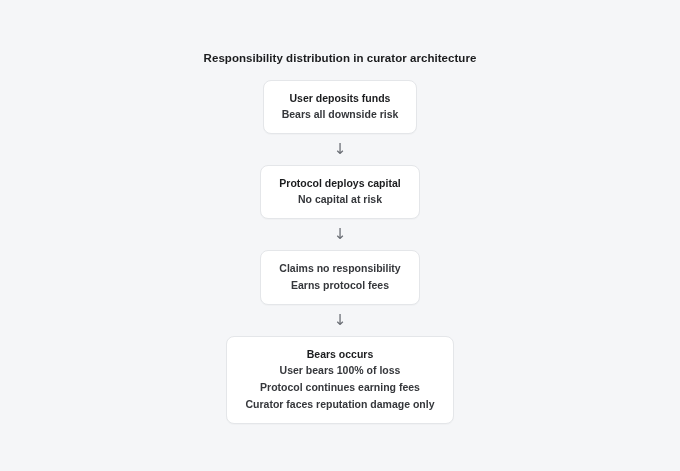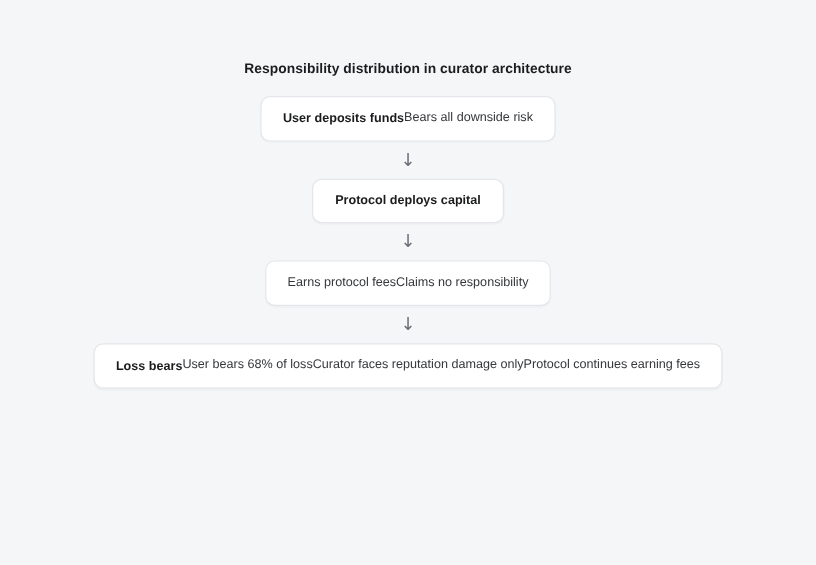--- a/index.html
+++ b/index.html
@@ -38,37 +38,37 @@
     display: flex;
     flex-direction: column;
     align-items: center;
   }
   .node {
     background: #ffffff;
     border: 1px solid #e4e6e9;
     border-radius: 8px;
     box-sizing: border-box;
     display: flex;
-    flex-direction: row;
+    flex-direction: column;
     align-items: center;
     justify-content: center;
     padding: 9px 18px 10px 18px;
     box-shadow: 0 1px 1px rgba(16, 18, 22, 0.025);
   }
   .node-title {
     font-size: 10.5px;
     font-weight: bold;
     color: #1b1c1e;
     line-height: 16px;
     text-align: center;
     white-space: nowrap;
   }
   .node-line {
     font-size: 10.5px;
-    font-weight: normal;
+    font-weight: bold;
     color: #35373b;
     line-height: 17px;
     text-align: left;
     white-space: nowrap;
   }
   .connector {
     height: 31px;
     display: flex;
     align-items: center;
     justify-content: center;
@@ -94,36 +94,37 @@
       <div class="node-title">User deposits funds</div>
       <div class="node-line">Bears all downside risk</div>
     </div>
 
     <div class="connector">
       <span class="arrow-icon">↓</span>
     </div>
 
     <div class="node">
       <div class="node-title">Protocol deploys capital</div>
+      <div class="node-line">No capital at risk</div>
     </div>
 
     <div class="connector">
       <span class="arrow-icon">↓</span>
     </div>
 
     <div class="node">
+      <div class="node-line">Claims no responsibility</div>
       <div class="node-line">Earns protocol fees</div>
-      <div class="node-line">Claims no responsibility</div>
     </div>
 
     <div class="connector">
       <span class="arrow-icon">↓</span>
     </div>
 
     <div class="node">
-      <div class="node-title">Loss bears</div>
-      <div class="node-line">User bears 68% of loss</div>
+      <div class="node-title">Bears occurs</div>
+      <div class="node-line">User bears 100% of loss</div>
+      <div class="node-line">Protocol continues earning fees</div>
       <div class="node-line">Curator faces reputation damage only</div>
-      <div class="node-line">Protocol continues earning fees</div>
     </div>
 
   </div>
 </div>
 
 </body></html>

